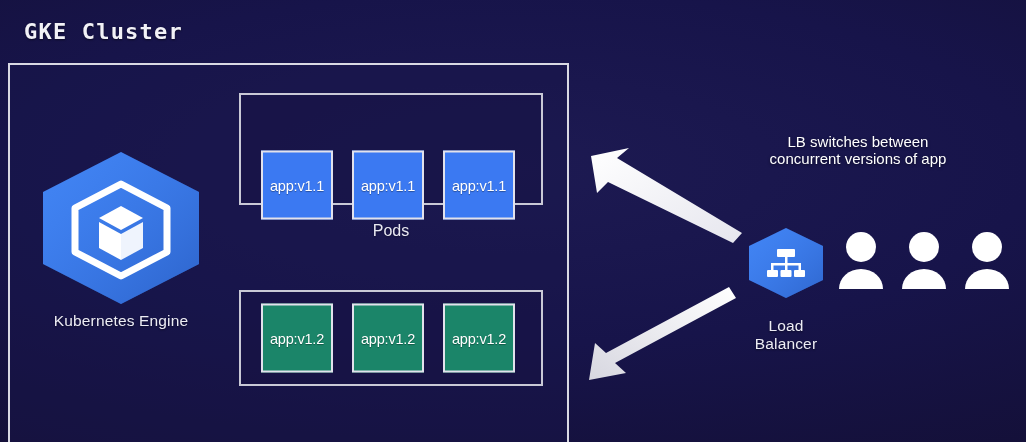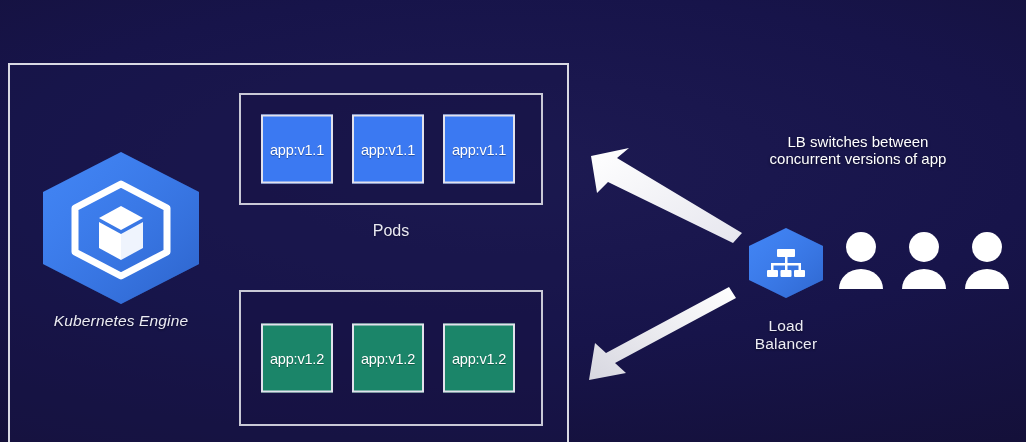--- a/index.html
+++ b/index.html
@@ -30,46 +30,45 @@
   #cluster-box {
     position:absolute; left:8px; top:63px; width:561px; height:385px;
     border:2px solid #d9d9e3;
     background:rgba(26,22,74,0.40);
   }
 
   
   #gke-block {
     position:absolute; left:31px; top:148px; width:180px; height:195px;
     text-align:center;
-    font-style:italic;
   }
   .hex-wrap { position:relative; width:178px; height:160px; margin:0 auto; }
   .hex-label {
     margin-top:4px; font-size:15.5px; color:#ececf4; letter-spacing:.15px;
     text-shadow:0 1px 2px rgba(0,0,0,.45);
   }
 
   
   .pods-group {
     position:absolute; left:239px; width:304px; height:112px;
     border:2px solid #c9c9d6;
     background:rgba(22,18,66,0.35);
   }
   #pods-group-v11 { top:93px; }
-  #pods-group-v12 { top:290px; height:136px;padding-left:22px; }
+  #pods-group-v12 { top:290px; height:96px;padding-left:22px; }
 
   .pod {
     position:absolute; top:50%; transform:translateY(-50%);
     width:72px; height:69px;
     border:2px solid #e2e2ec;
     display:flex; align-items:center; justify-content:center;
     font-size:14.5px; color:#ffffff; letter-spacing:-.2px;
     text-shadow:0 1px 1px rgba(0,0,0,.35);
   }
-  .pod.v11 { background:#3b79f2; }
+  .pod.v11 { background:#3b79f2;margin-top:36px; }
   .pod.v12 { background:#1b8569; }
   .pod.p0 { left:20px; }
   .pod.p1 { left:111px; }
   .pod.p2 { left:202px; }
 
   #pods-caption {
     position:absolute; left:239px; top:222px; width:304px;
     text-align:center; font-size:16px; color:#e9e9f2;
     text-shadow:0 1px 2px rgba(0,0,0,.4);
   }
@@ -90,20 +89,21 @@
   #lb-block .hex-label {
     font-size:15.5px; line-height:1.14; margin-top:17px;
   }
   #users { position:absolute; left:836px; top:229px; width:176px; height:60px; }
 </style>
 </head>
 <body>
 
 <div id="stage">
 
+  <div id="cluster-title">GKE Cluster</div>
 
   <div id="cluster-box"></div>
 
   <div id="gke-block">
     <div class="hex-wrap">
       <svg width="178" height="160" viewBox="0 0 178 160">
         <defs>
           <linearGradient id="gkeShade" x1="0" y1="0" x2="1" y2="1">
             <stop offset="0%" stop-color="#2b64d9" stop-opacity="0"></stop>
             <stop offset="100%" stop-color="#1c48a8" stop-opacity=".55"></stop>

